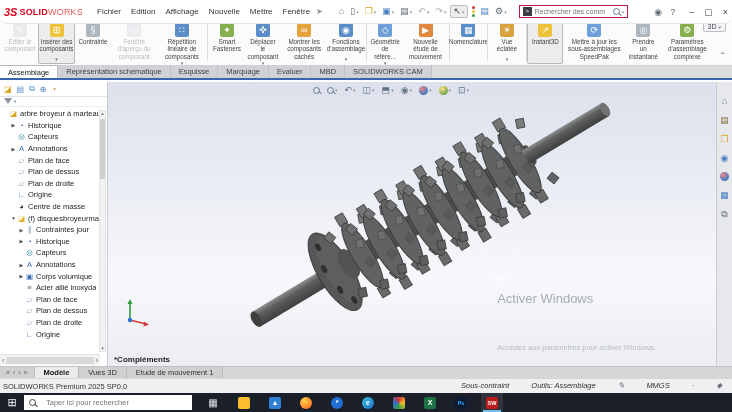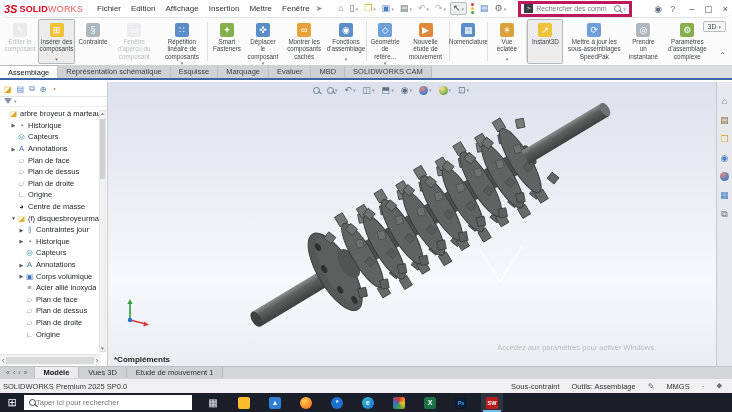--- a/index.html
+++ b/index.html
@@ -1,34 +1,34 @@
 <!DOCTYPE html>
 <html><head>
 <meta charset="utf-8">
 <style>
   *{box-sizing:border-box;margin:0;padding:0;}
   html,body{width:732px;height:412px;overflow:hidden;}
   body{font-family:"Liberation Sans",sans-serif;position:relative;background:#fff;color:#3f4347;}
   
-  #titlebar{position:absolute;left:0;top:0;width:732px;height:18px;background:#fff;display:flex;align-items:center;border-bottom:1px solid #e3e4e6;z-index:30;border-radius:8px;}
+  #titlebar{position:absolute;left:0;top:0;width:732px;height:24px;background:#fff;display:flex;align-items:center;border-bottom:1px solid #e3e4e6;z-index:30;border-radius:8px;}
   .logo{display:flex;align-items:center;margin-left:4px;white-space:nowrap;}
   .logo .mark{color:#d6001c;font-weight:bold;font-style:italic;font-size:11px;margin-right:2px;}
   .logo .solid{color:#d6001c;font-weight:bold;font-size:9px;letter-spacing:.2px;}
   .logo .works{color:#e05a5a;font-size:9px;letter-spacing:.2px;}
   #menubar{display:flex;gap:10px;margin-left:14px;font-size:8px;color:#333;}
   .menu-item{cursor:default;}
   .pin{font-size:8px;color:#8a8f96;margin-left:6px;}
   #quickbar{display:flex;align-items:center;gap:2px;margin-left:14px;}
   .qi{display:flex;align-items:center;padding:1px 2px;border-radius:2px;}
   .qi .g{font-size:9px;line-height:9px;}
   .qi .caret{font-size:5px;color:#9aa0a6;margin-left:1px;}
   .qi.pressed{border:1px solid #b9bcc0;background:#ededee;}
   .traffic{display:inline-flex;flex-direction:column;gap:1px;}
   .traffic i{width:3px;height:3px;border-radius:50%;display:block;}
-  #title-search{display:flex;align-items:center;border:3px solid #be185d;background:#fff;height:13px;margin-left:10px;padding:5px 3px;}
+  #title-search{display:flex;align-items:center;border:1px solid #be185d;background:#fff;height:13px;margin-left:10px;padding:5px 3px;}
   #title-search .swbox{width:9px;height:9px;background:#3a3d44;color:#fff;font-size:6px;line-height:9px;text-align:center;margin-right:3px;}
   #title-search input{border:none;outline:none;font-size:7px;width:78px;color:#555;font-family:"Liberation Sans",sans-serif;}
   .mag{width:7px;height:7px;border:1.2px solid #6a7d91;border-radius:50%;position:relative;display:inline-block;}
   .mag::after{content:"";position:absolute;width:4px;height:1.2px;background:#6a7d91;transform:rotate(45deg);right:-3px;bottom:-1px;}
   #title-right{display:flex;align-items:center;gap:8px;margin-left:auto;margin-right:4px;}
   #title-right .g{font-size:9px;color:#5f6b76;}
   .winctl{display:flex;gap:10px;margin-left:6px;font-size:9px;color:#444;}
   
   #ribbon{position:absolute;left:0;top:18px;width:732px;height:48px;background:#fbfbfc;border-bottom:1px solid #d4d5d7;display:flex;align-items:stretch;padding:1px 2px;z-index:25;}
   .rbtn{display:flex;flex-direction:column;align-items:center;justify-content:flex-start;padding:3px 3px 1px;min-width:36px;max-width:62px;border:1px solid transparent;border-radius:2px;}
@@ -73,36 +73,36 @@
   #vscroll{position:absolute;right:1px;top:28px;bottom:14px;width:7px;background:#f2f2f3;border:1px solid #e2e3e5;}
   #vscroll .thumb{position:absolute;left:0;right:0;top:8px;height:60px;background:#cfd0d3;}
   #vscroll .up,#vscroll .dn{position:absolute;left:0;right:0;font-size:4.5px;color:#777;text-align:center;}
   #vscroll .up{top:0;} #vscroll .dn{bottom:0;}
   #hscroll{position:absolute;left:0;bottom:1px;width:100px;height:11px;background:#f2f2f3;border-top:1px solid #e2e3e5;display:flex;align-items:center;justify-content:space-between;padding:0 2px;font-size:7px;color:#555;}
   #hscroll .hthumb{flex:1;height:7px;margin:0 2px;background:#d8d9db;}
   
   #view-label{position:absolute;left:6px;bottom:2px;font-size:8px;font-weight:bold;color:#222;}
   #watermark{position:absolute;right:60px;bottom:14px;text-align:left;color:#a9adb3;}
   #watermark .wt{font-size:13px;}
-  #watermark .ws{font-size:7.5px;color:#b9bcc2;}
+  #watermark .ws{font-size:7.5px;color:#b9bcc2;margin-top:37px;}
   #triad{position:absolute;left:14px;bottom:38px;}
   
   #modeltabs{position:absolute;left:0;top:366px;width:732px;height:12px;background:#d5d6d8;display:flex;align-items:stretch;border-top:1px solid #bfc0c3;z-index:20;}
   #modeltabs .nav{display:flex;align-items:center;gap:3px;padding:0 6px;font-size:7px;color:#666;background:#cfd0d2;border-right:1px solid #bfc0c3;}
   .mtab{font-size:7.5px;padding:0 9px;display:flex;align-items:center;background:#cfd0d2;border-right:1px solid #b9babc;color:#333;}
   .mtab.active{background:#ececee;font-weight:bold;color:#111;}
   
   #statusbar{position:absolute;left:0;top:378px;width:732px;height:15px;background:#f0f0f2;border-top:1px solid #d5d6d8;display:flex;align-items:center;font-size:7.5px;color:#333;z-index:20;}
   #statusbar .left{margin-left:3px;}
-  #statusbar .right{margin-left:auto;display:flex;align-items:center;gap:12px;margin-right:10px;}
+  #statusbar .right{margin-left:auto;display:flex;align-items:flex-start;gap:22px;margin-right:10px;font-style:italic;}
   #statusbar .g{font-size:8px;color:#6a6f76;}
   
   #taskbar{position:absolute;left:0;top:393px;width:732px;height:19px;background:#1b1f2a;display:flex;align-items:center;z-index:40;}
   #start{width:24px;height:19px;display:flex;align-items:center;justify-content:center;color:#eef1f6;font-size:11px;}
-  #tb-search{display:flex;align-items:center;background:#fff;height:15px;width:168px;padding:0 5px;gap:0;}
+  #tb-search{display:flex;align-items:center;background:#fff;height:15px;width:168px;padding:0 5px;gap:10px;}
   #tb-search .mag{border-color:#444;} #tb-search .mag::after{background:#444;}
   #tb-search input{border:none;outline:none;font-size:7.5px;width:130px;color:#333;font-family:"Liberation Sans",sans-serif;}
   #tb-apps{display:flex;align-items:center;gap:9px;margin-left:10px;}
   .app{width:22px;height:19px;display:flex;align-items:center;justify-content:center;position:relative;}
   .app.active{background:rgba(255,255,255,.09);}
   .app.active::after{content:"";position:absolute;left:2px;right:2px;bottom:0;height:2px;background:#76b9ed;}
   .ic-sq{width:12px;height:12px;border-radius:2px;display:flex;align-items:center;justify-content:center;color:#fff;font-size:7px;font-weight:bold;}
   .ic-ci{width:12px;height:12px;border-radius:50%;display:flex;align-items:center;justify-content:center;color:#fff;font-size:7px;font-weight:bold;}
   .app .mono{color:#dfe3ea;font-size:10px;}
   #tray{margin-left:auto;display:flex;align-items:center;gap:7px;margin-right:4px;color:#e8eaf0;}
@@ -120,21 +120,21 @@
 <div id="titlebar">
   <div class="logo">
     <span class="mark">3S</span>
     <span class="solid">SOLID</span>
     <span class="works">WORKS</span>
   </div>
   <div id="menubar">
       <span class="menu-item">Fichier</span>
       <span class="menu-item">Edition</span>
       <span class="menu-item">Affichage</span>
-      <span class="menu-item">Insertion</span>
+      <span class="menu-item">Nouvelle</span>
       <span class="menu-item">Mettre</span>
       <span class="menu-item">Fenêtre</span>
     </div>
   <span class="pin">➤</span>
   <div id="quickbar">
       <span class="qi">
         <span class="g" style="color: rgb(95, 107, 118);">⌂</span>
       </span>
       <span class="qi">
         <span class="g" style="color: rgb(95, 107, 118);">▯</span>
@@ -504,20 +504,21 @@
     <line x1="8" y1="22" x2="8" y2="4" stroke="#2e9e3a" stroke-width="1.6"></line>
     <path d="M 8 1 L 5.5 6 L 10.5 6 Z" fill="#2e9e3a"></path>
     <line x1="8" y1="22" x2="24" y2="26" stroke="#d43a3a" stroke-width="1.6"></line>
     <path d="M 27 26.8 L 22 23.6 L 21.5 28.4 Z" fill="#d43a3a"></path>
     <circle cx="8" cy="22" r="2.2" fill="#2f6fd0"></circle>
   </svg>
 
   <span id="view-label">*Compléments</span>
 
   <div id="watermark">
+    <div class="wt">Activer Windows</div>
     <div class="ws">Accédez aux paramètres pour activer Windows.</div>
   </div>
 </div>
 
 <div id="taskpane">
     <span class="g" style="color: rgb(95, 107, 118);">⌂</span>
     <span class="g" style="color: rgb(138, 109, 59);">▤</span>
     <span class="g" style="color: rgb(217, 165, 28);">❒</span>
     <span class="g" style="color: rgb(74, 127, 193);">◉</span>
     <span class="ball"></span>

